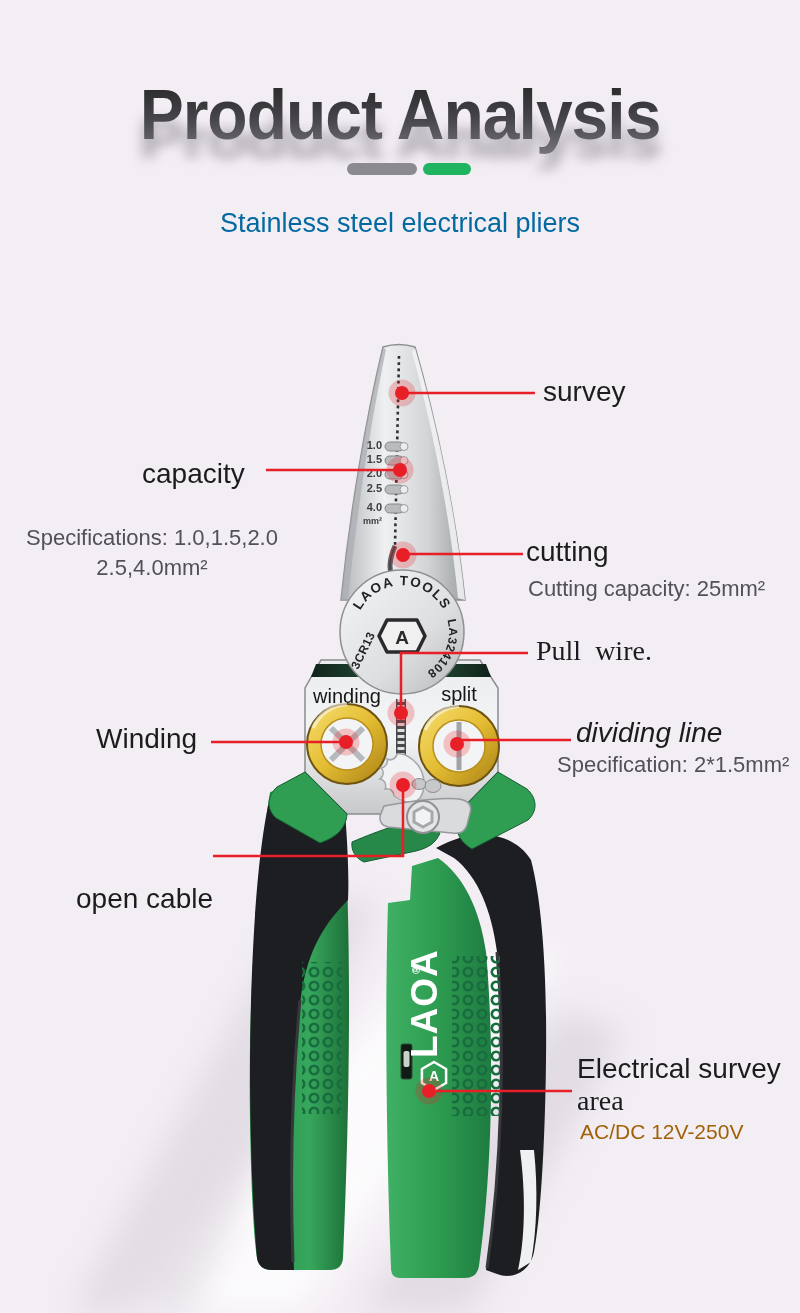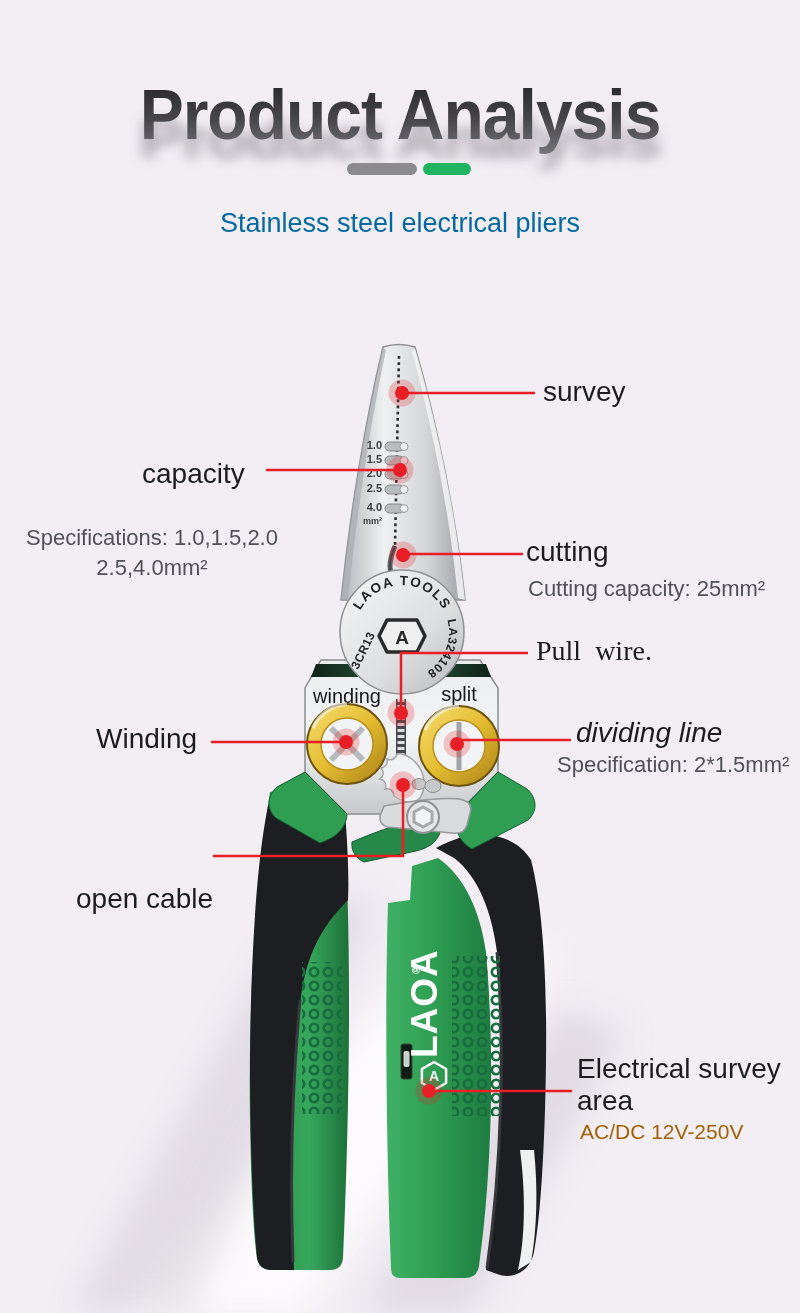--- a/index.html
+++ b/index.html
@@ -267,16 +267,16 @@
   <div class="lbl" style="left:536px;top:636px;font-family:Liberation Serif, serif;">Pull  wire.</div>
 
   <div class="lbl" style="left:96px;top:724px;">Winding</div>
 
   <div class="lbl" style="left:576px;top:718px;font-style:italic;">dividing line</div>
   <div class="spec" style="left:557px;top:752px;">Specification: 2*1.5mm²</div>
 
   <div class="lbl" style="left:76px;top:839px;margin-top:45px;">open cable</div>
 
   <div class="lbl" style="left:577px;top:1054px;">Electrical survey</div>
-  <div class="lbl" style="left:577px;top:1086px;">area</div>
+  <div class="lbl" style="left:577px;top:1086px;font-family:Liberation Serif, serif;">area</div>
   <div class="spec spec-big" style="left:580px;top:1120px;">AC/DC 12V-250V</div>
 
 </div>
 
 </body></html>

